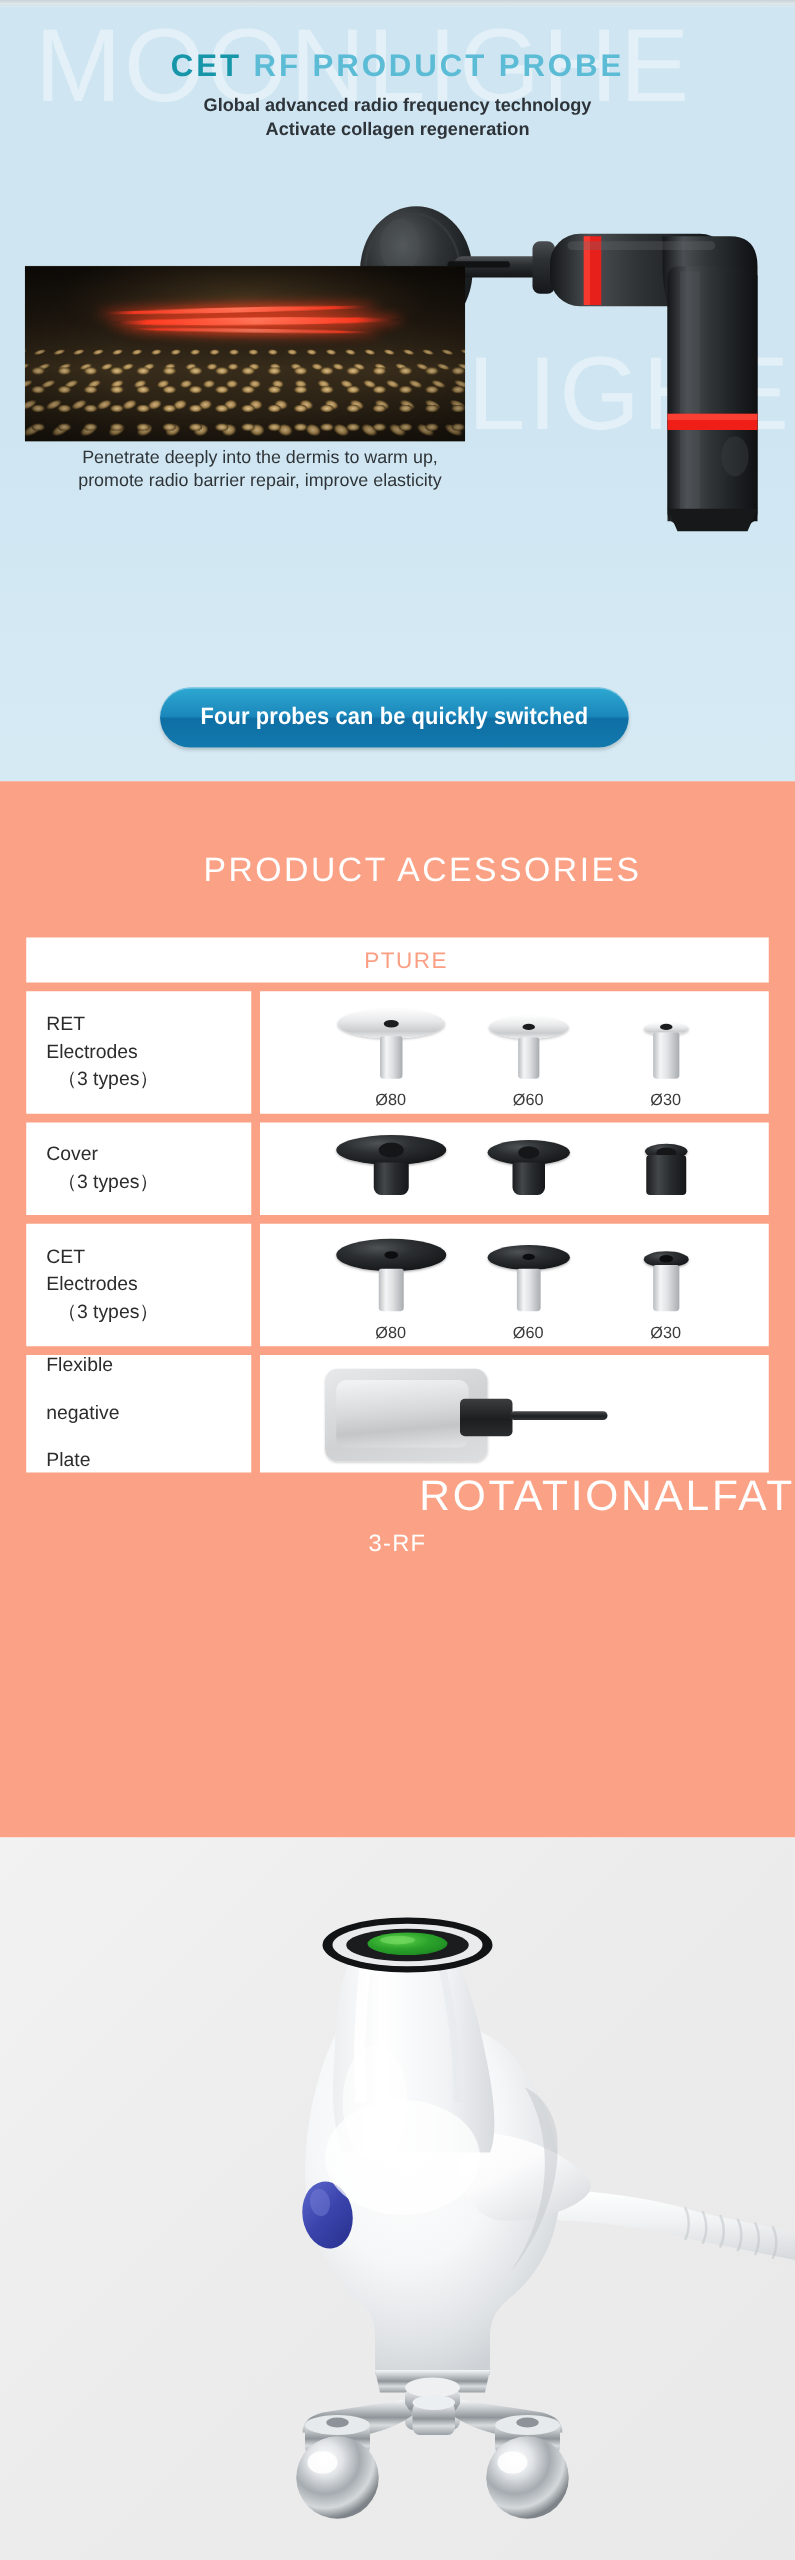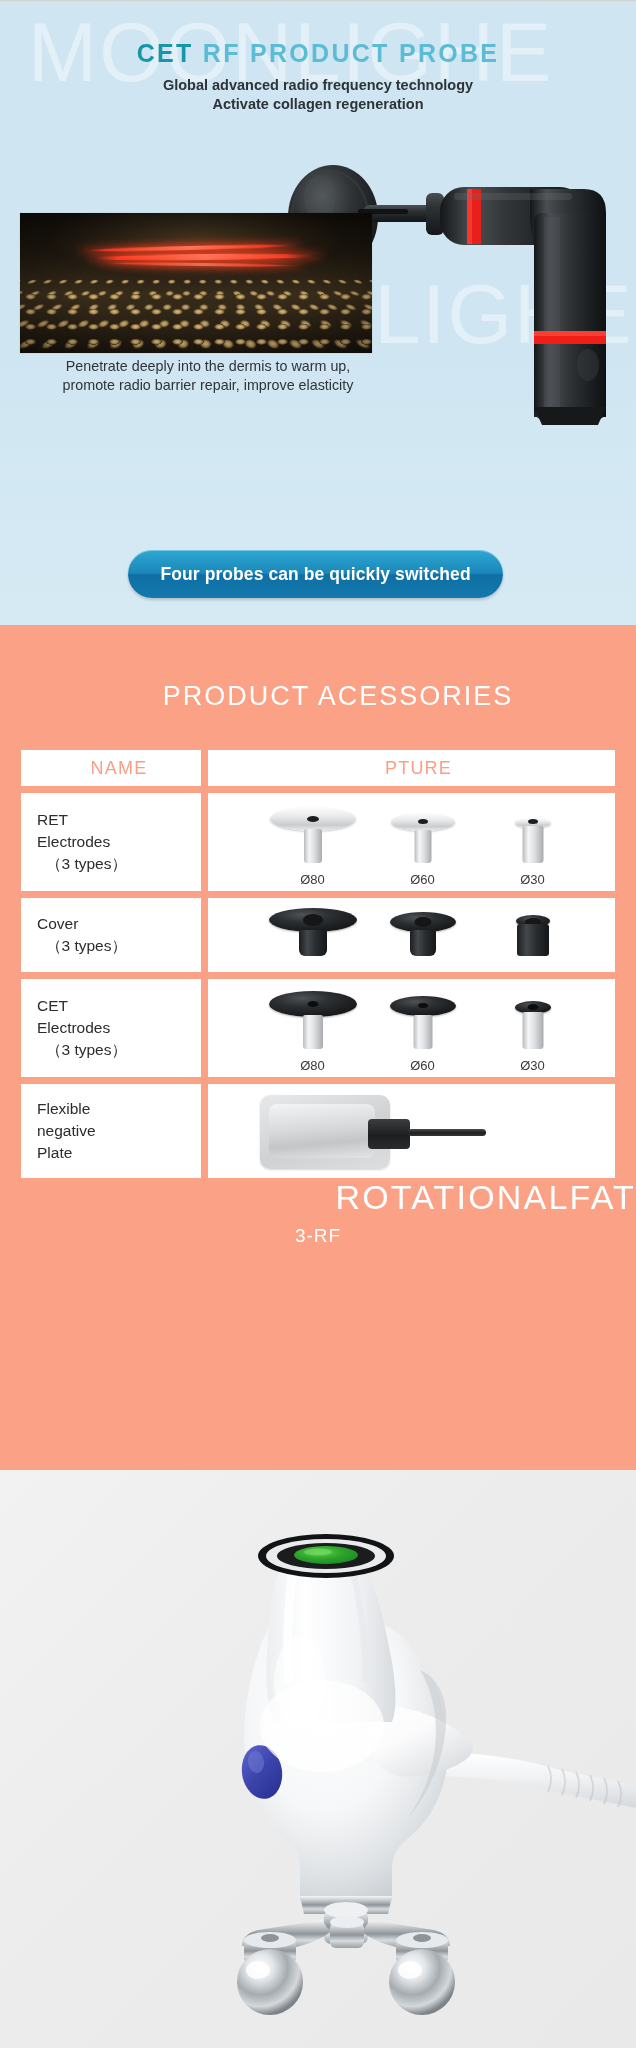--- a/index.html
+++ b/index.html
@@ -197,21 +197,21 @@
     color:#fa9f83;
     font-size:18px;
     letter-spacing:1.2px;
   }
   .row-head .cell-pic{ padding-left:14px; }
   .indent{ padding-left:9px; }
 
   .row-a .cell-name,.row-a .cell-pic{ height:98px; }
   .row-b .cell-name,.row-b .cell-pic{ height:74px; }
   .row-c .cell-name,.row-c .cell-pic{ height:98px; }
-  .row-d .cell-name,.row-d .cell-pic{ height:94px; }
+  .row-d .cell-name,.row-d .cell-pic{ height:94px;gap:16px; }
 
   
   .probes{
     position:absolute; left:0; top:0; width:100%; height:100%;
     display:flex; align-items:flex-start; justify-content:center;
     gap:0;
   }
   .pslot{ position:relative; width:110px; height:100%; }
   .pslot.s1{ margin-left:22px; }
   .plabel{
@@ -386,21 +386,20 @@
   </button>
 </section>
 
 <section class="accessories">
 
   <h2 class="acc-title">PRODUCT ACESSORIES</h2>
 
   <div class="table">
 
     <div class="row row-head">
-      <div class="cell-name">NAME</div>
       <div class="cell-pic">PTURE</div>
     </div>
 
     <div class="row row-a">
       <div class="cell-name">
         <div>RET</div>
         <div>Electrodes</div>
         <div class="indent">（3 types）</div>
       </div>
       <div class="cell-pic">

